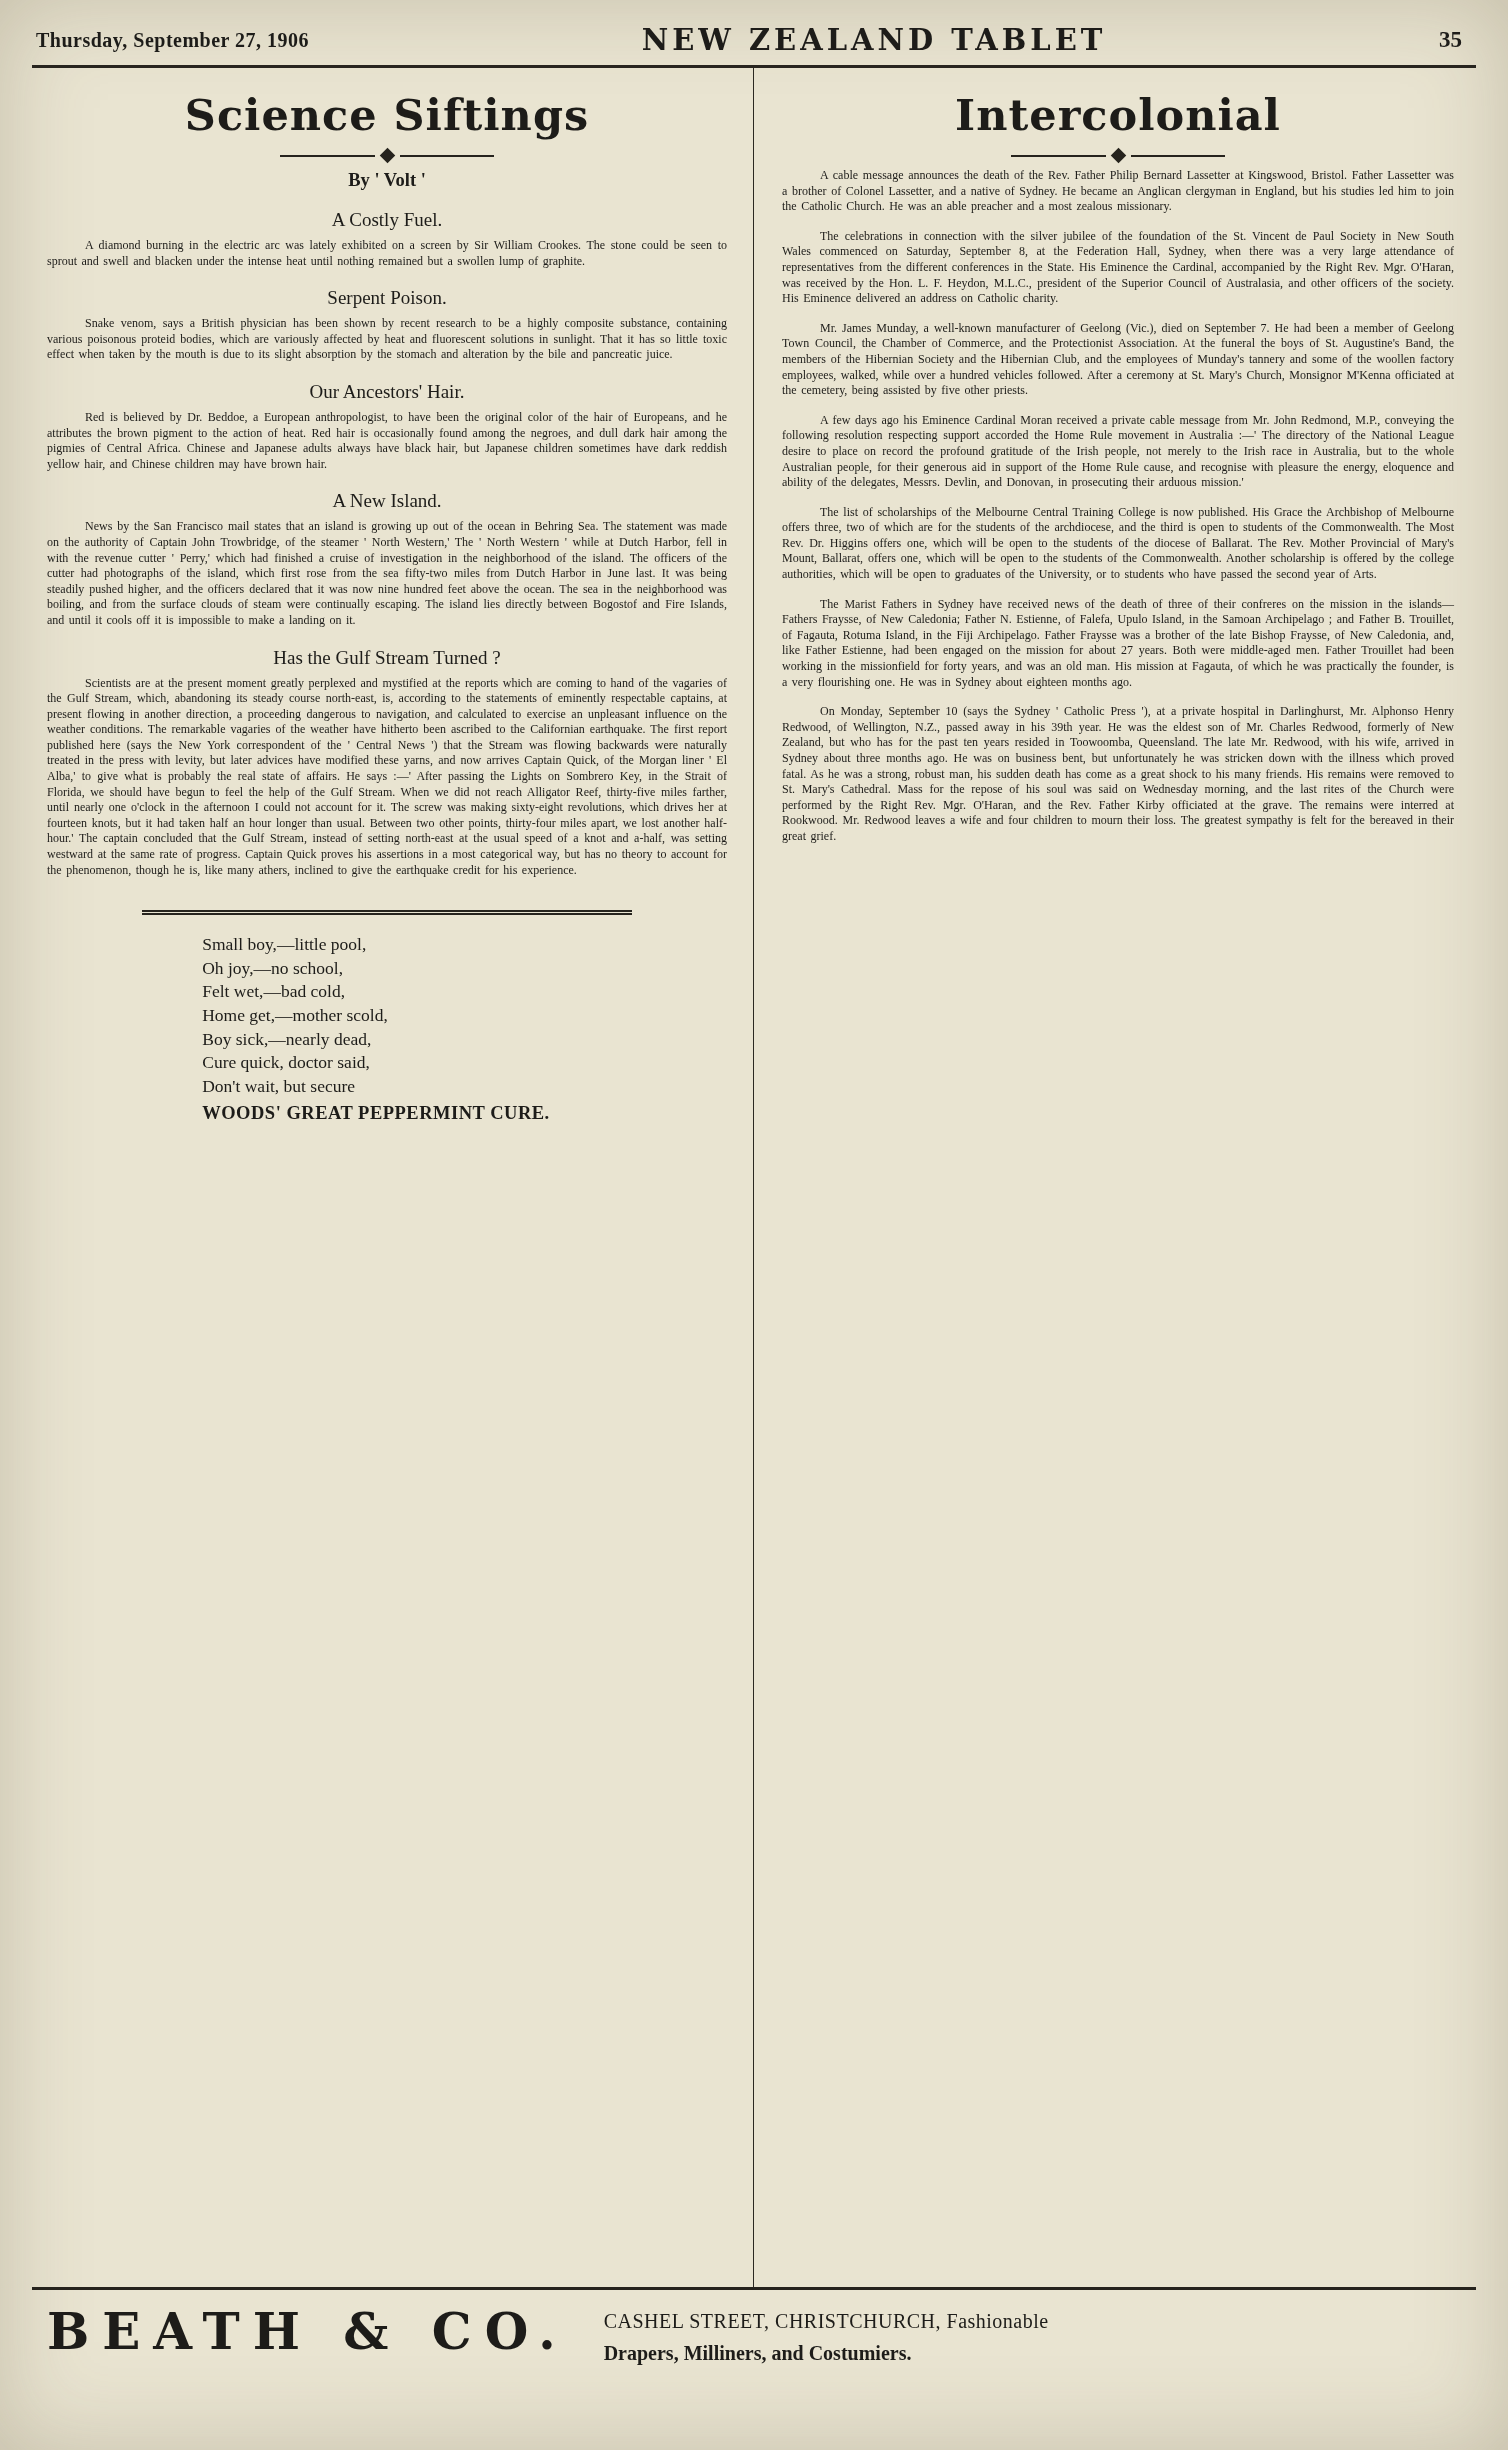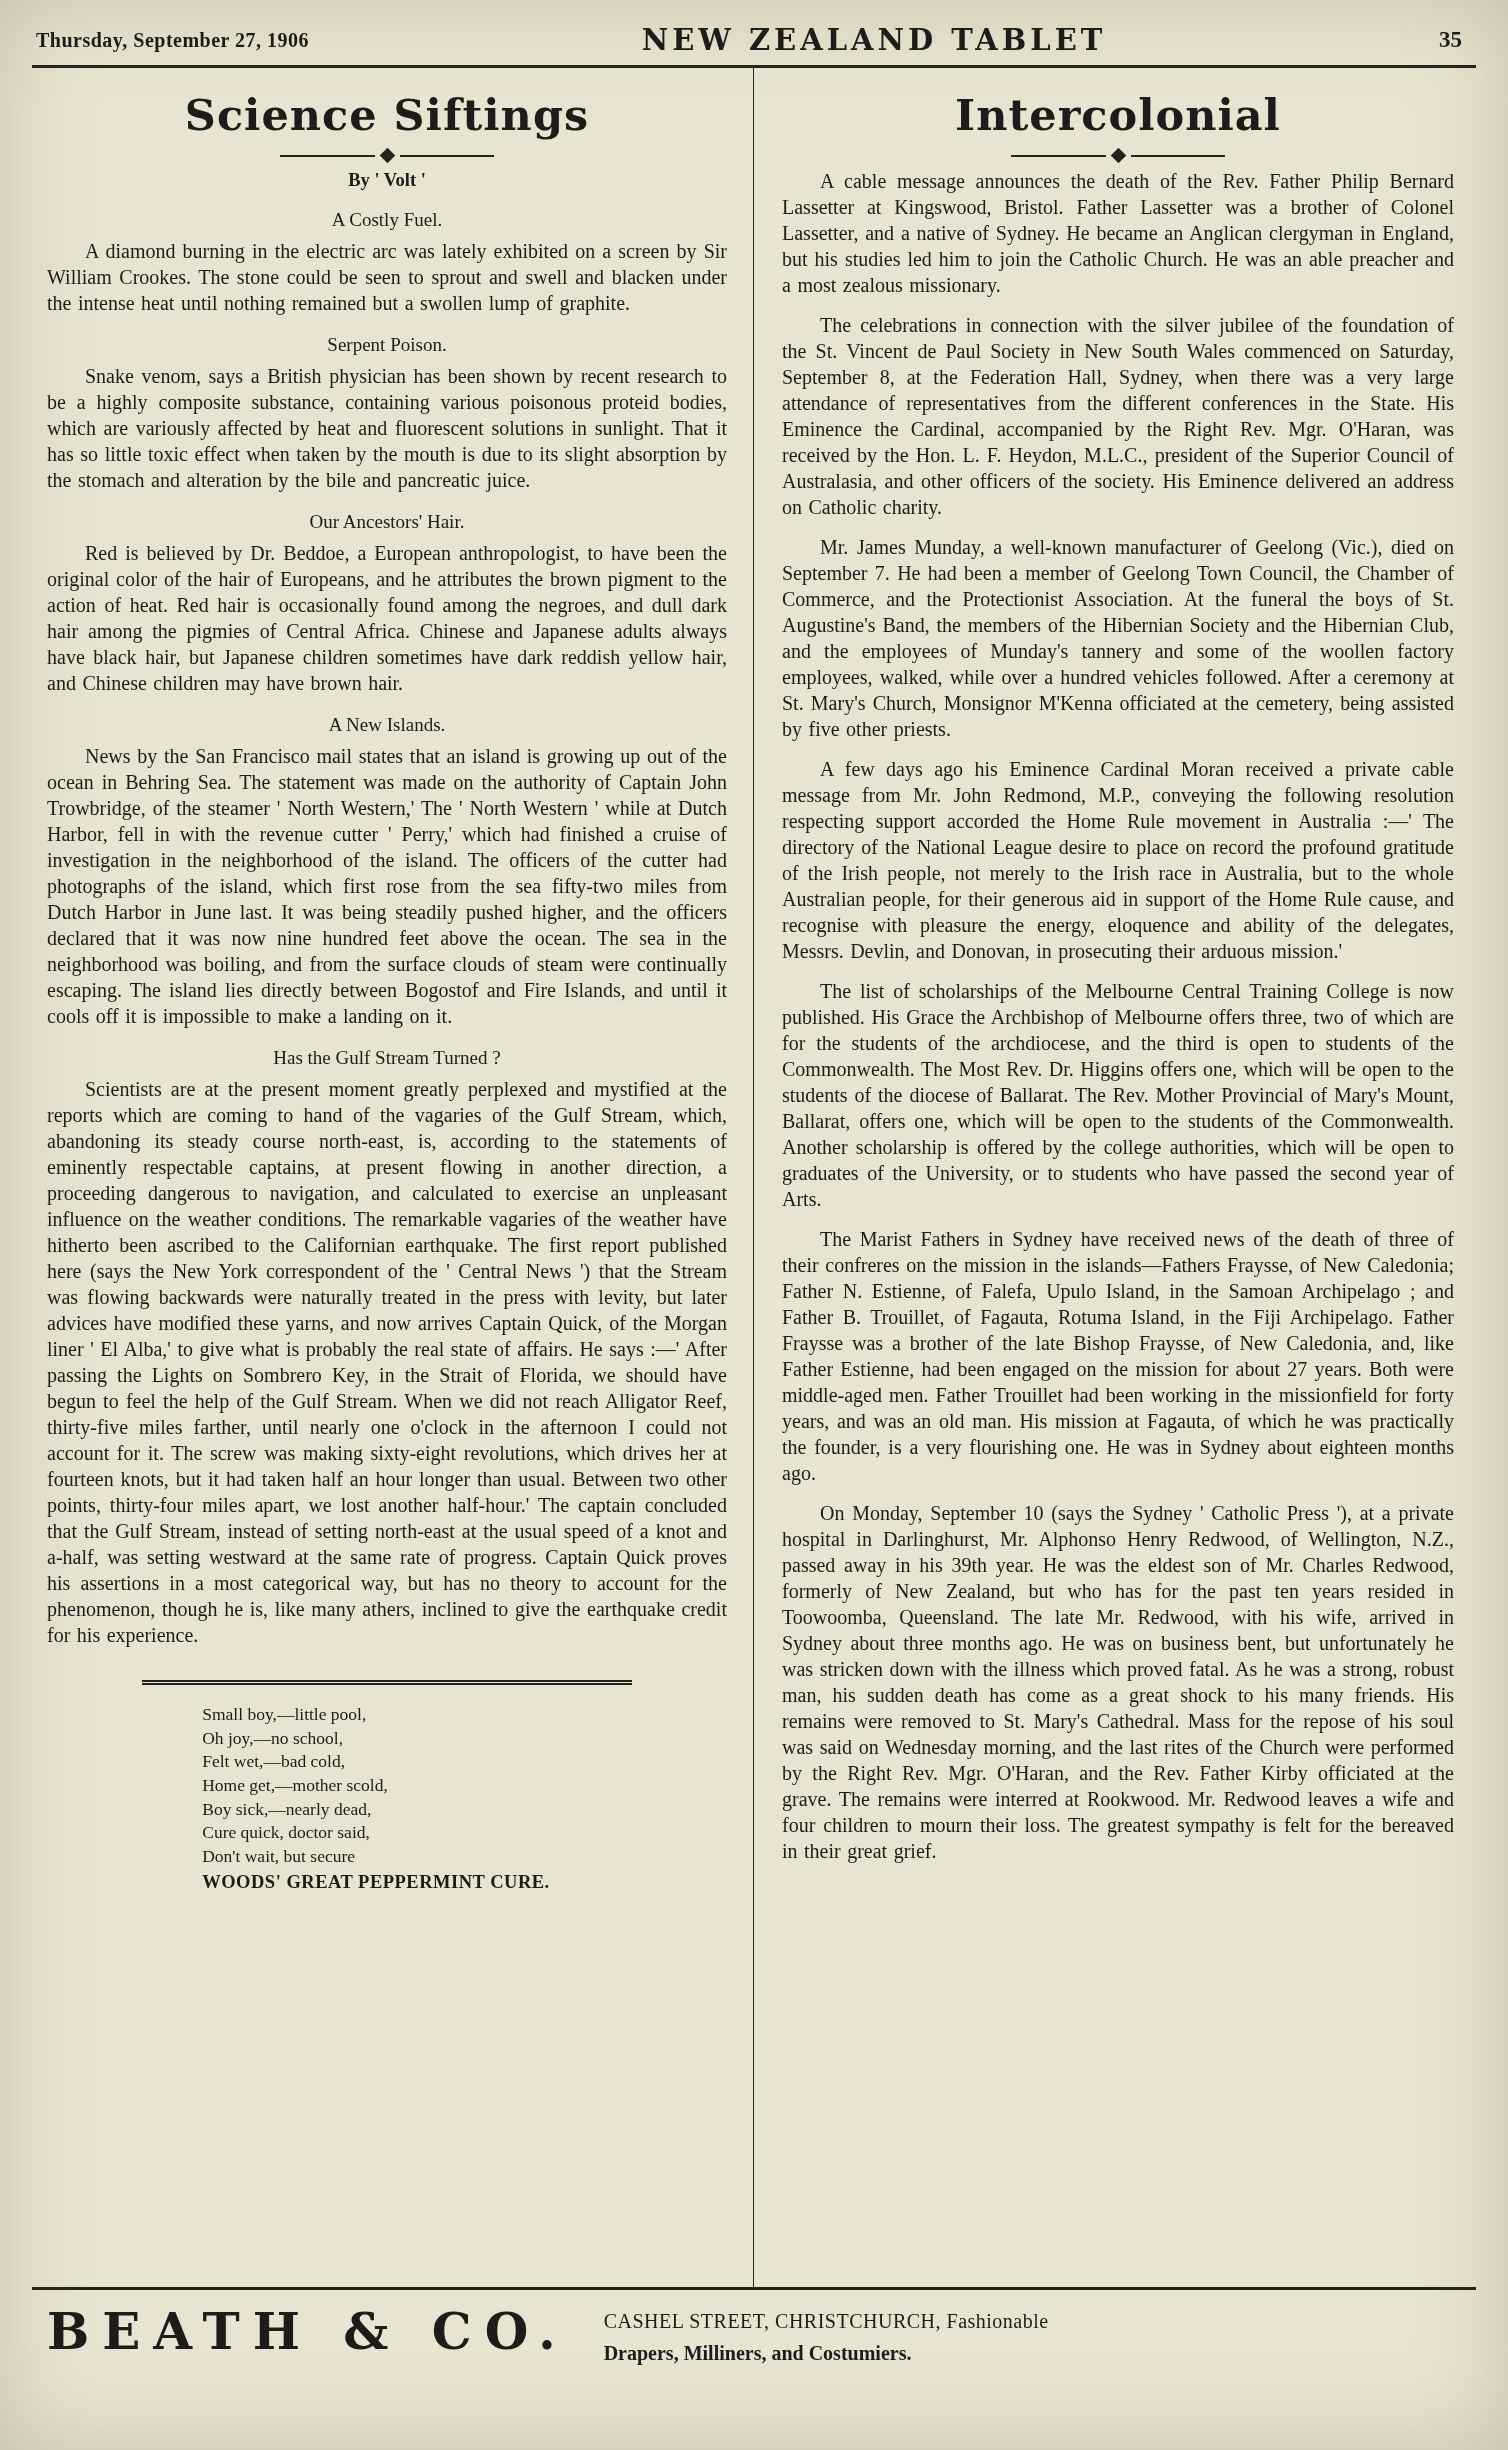--- a/index.html
+++ b/index.html
@@ -30,21 +30,21 @@
   .article-title {
     text-align:center; font-weight:bold; font-size:43px;
     font-family:"DejaVu Serif", serif; margin:9px 0 3px 0; letter-spacing:1px;
   }
   .ornament { display:flex; align-items:center; justify-content:center; width:214px; margin:10px auto 7px auto; }
   .ornament .line { flex:1; height:2px; background:#26231d; }
   .ornament .diamond { width:11px; height:11px; background:#26231d; transform:rotate(45deg); margin:0 7px; }
   .byline { text-align:center; font-size:18.5px; font-weight:bold; margin:9px 0 17px 0; }
   .section-heading { text-align:center; font-size:19px; margin:18px 0 7px 0; }
   p.body {
-    font-size:20px; line-height:1.3; text-align:justify;
+    font-size:12px; line-height:1.3; text-align:justify;
     text-indent:38px; word-spacing:1.5px; margin-bottom:5px;
   }
   .col-right p.body { margin-bottom:14px; }
   
   .ad-box {
     width:72%; margin:32px auto 0 auto;
     border-top:5px double #26231d; padding:18px 0 10px 60px;
   }
   .ad-line { font-size:17.5px; line-height:1.35; }
   .ad-cta { font-size:18.5px; font-weight:bold; margin-top:4px; letter-spacing:0.5px; }
@@ -85,21 +85,21 @@
 
       <div class="section-heading">A Costly Fuel.</div>
       <p class="body">A diamond burning in the electric arc was lately exhibited on a screen by Sir William Crookes. The stone could be seen to sprout and swell and blacken under the intense heat until nothing remained but a swollen lump of graphite.</p>
 
       <div class="section-heading">Serpent Poison.</div>
       <p class="body">Snake venom, says a British physician has been shown by recent research to be a highly composite substance, containing various poisonous proteid bodies, which are variously affected by heat and fluorescent solutions in sunlight. That it has so little toxic effect when taken by the mouth is due to its slight absorption by the stomach and alteration by the bile and pancreatic juice.</p>
 
       <div class="section-heading">Our Ancestors' Hair.</div>
       <p class="body">Red is believed by Dr. Beddoe, a European anthropologist, to have been the original color of the hair of Europeans, and he attributes the brown pigment to the action of heat. Red hair is occasionally found among the negroes, and dull dark hair among the pigmies of Central Africa. Chinese and Japanese adults always have black hair, but Japanese children sometimes have dark reddish yellow hair, and Chinese children may have brown hair.</p>
 
-      <div class="section-heading">A New Islands.</div>
+      <div class="section-heading">A New Island.</div>
       <p class="body">News by the San Francisco mail states that an island is growing up out of the ocean in Behring Sea. The statement was made on the authority of Captain John Trowbridge, of the steamer ' North Western,' The ' North Western ' while at Dutch Harbor, fell in with the revenue cutter ' Perry,' which had finished a cruise of investigation in the neighborhood of the island. The officers of the cutter had photographs of the island, which first rose from the sea fifty-two miles from Dutch Harbor in June last. It was being steadily pushed higher, and the officers declared that it was now nine hundred feet above the ocean. The sea in the neighborhood was boiling, and from the surface clouds of steam were continually escaping. The island lies directly between Bogostof and Fire Islands, and until it cools off it is impossible to make a landing on it.</p>
 
       <div class="section-heading">Has the Gulf Stream Turned ?</div>
       <p class="body">Scientists are at the present moment greatly perplexed and mystified at the reports which are coming to hand of the vagaries of the Gulf Stream, which, abandoning its steady course north-east, is, according to the statements of eminently respectable captains, at present flowing in another direction, a proceeding dangerous to navigation, and calculated to exercise an unpleasant influence on the weather conditions. The remarkable vagaries of the weather have hitherto been ascribed to the Californian earthquake. The first report published here (says the New York correspondent of the ' Central News ') that the Stream was flowing backwards were naturally treated in the press with levity, but later advices have modified these yarns, and now arrives Captain Quick, of the Morgan liner ' El Alba,' to give what is probably the real state of affairs. He says :—' After passing the Lights on Sombrero Key, in the Strait of Florida, we should have begun to feel the help of the Gulf Stream. When we did not reach Alligator Reef, thirty-five miles farther, until nearly one o'clock in the afternoon I could not account for it. The screw was making sixty-eight revolutions, which drives her at fourteen knots, but it had taken half an hour longer than usual. Between two other points, thirty-four miles apart, we lost another half-hour.' The captain concluded that the Gulf Stream, instead of setting north-east at the usual speed of a knot and a-half, was setting westward at the same rate of progress. Captain Quick proves his assertions in a most categorical way, but has no theory to account for the phenomenon, though he is, like many athers, inclined to give the earthquake credit for his experience.</p>
 
       <div class="ad-box">
         <div class="ad-line">Small boy,—little pool,</div>
         <div class="ad-line">Oh joy,—no school,</div>
         <div class="ad-line">Felt wet,—bad cold,</div>
         <div class="ad-line">Home get,—mother scold,</div>

